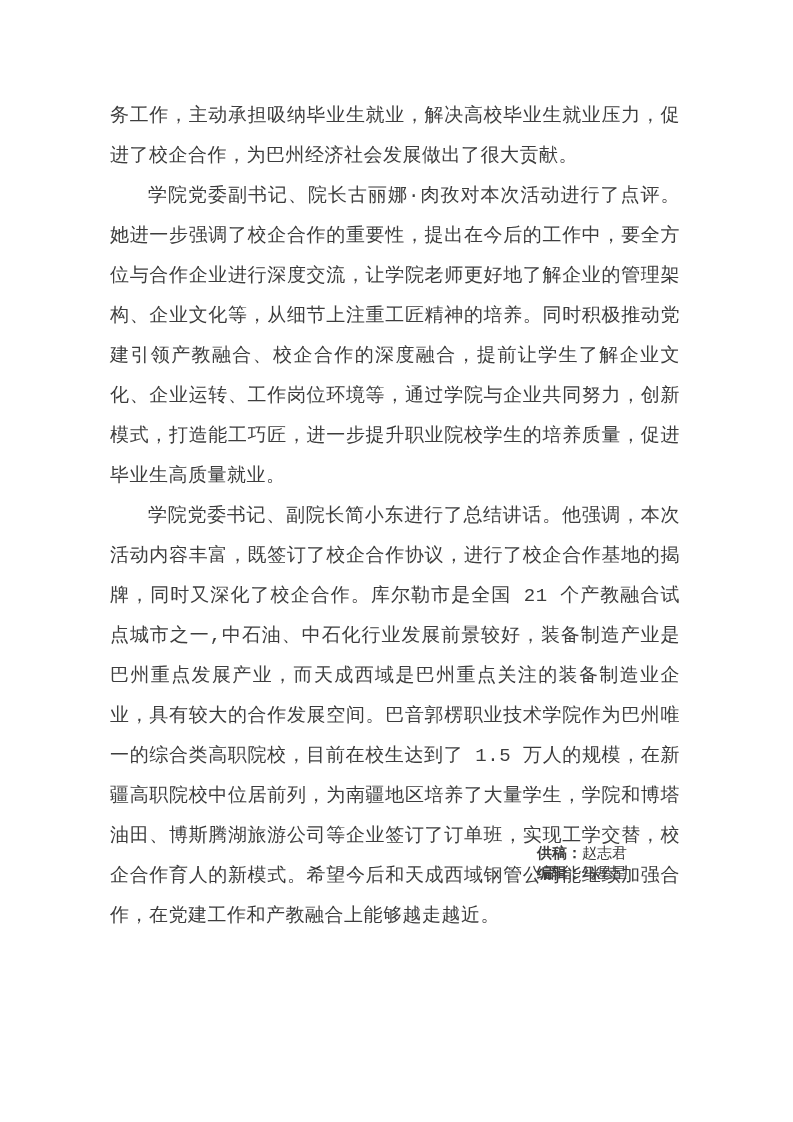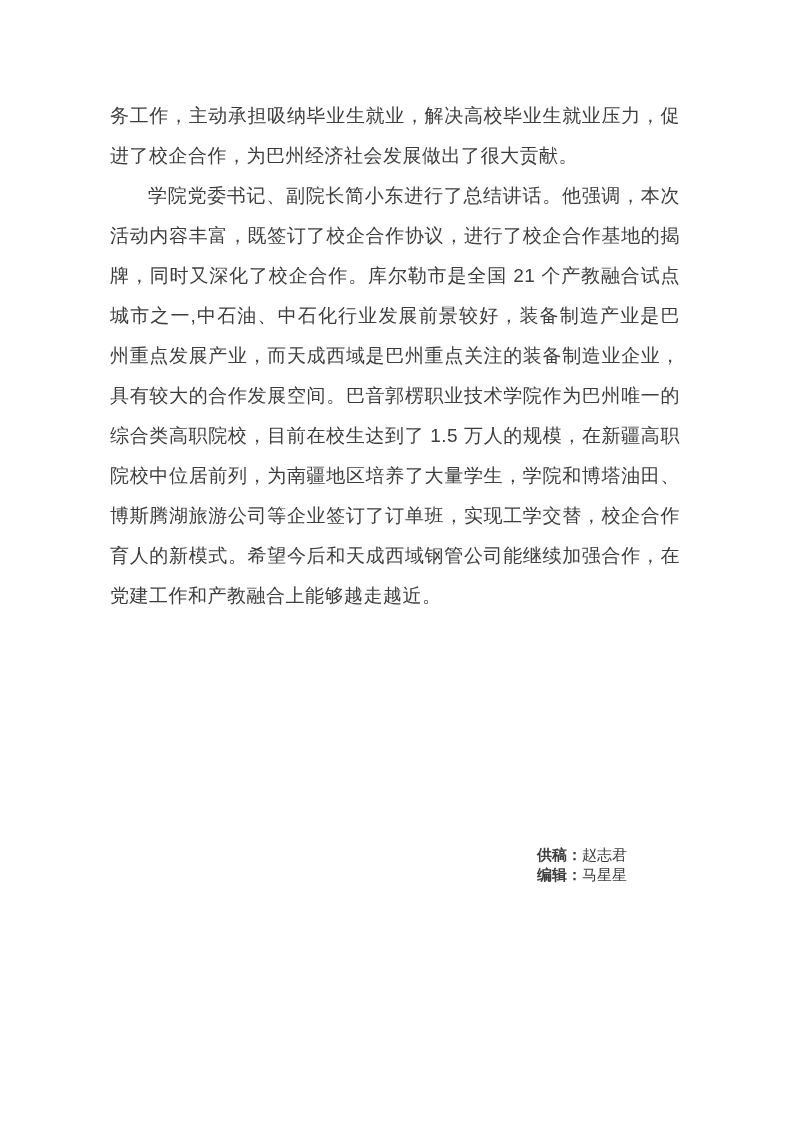--- a/index.html
+++ b/index.html
@@ -6,21 +6,21 @@
     margin: 0;
     padding: 0;
     background: #ffffff;
   }
   .page {
     position: relative;
     width: 793px;
     height: 1122px;
     background: #ffffff;
     overflow: hidden;
-    font-family: Liberation Sans, sans-serif;
+    font-family: Liberation Mono, monospace;
   }
   .content {
     position: absolute;
     left: 110px;
     top: 96px;
     width: 570px;
   }
   .para {
     margin: 0;
     font-size: 19px;
@@ -49,20 +49,21 @@
   .byline-name {
     font-weight: 400;
   }
 </style>
 </head>
 <body>
 
 <div class="page">
   <div class="content">
     <p class="para">务工作，主动承担吸纳毕业生就业，解决高校毕业生就业压力，促进了校企合作，为巴州经济社会发展做出了很大贡献。</p>
+    <p class="para indent">学院党委副书记、院长古丽娜·肉孜对本次活动进行了点评。她进一步强调了校企合作的重要性，提出在今后的工作中，要全方位与合作企业进行深度交流，让学院老师更好地了解企业的管理架构、企业文化等，从细节上注重工匠精神的培养。同时积极推动党建引领产教融合、校企合作的深度融合，提前让学生了解企业文化、企业运转、工作岗位环境等，通过学院与企业共同努力，创新模式，打造能工巧匠，进一步提升职业院校学生的培养质量，促进毕业生高质量就业。</p>
     <p class="para indent">学院党委书记、副院长简小东进行了总结讲话。他强调，本次活动内容丰富，既签订了校企合作协议，进行了校企合作基地的揭牌，同时又深化了校企合作。库尔勒市是全国 21 个产教融合试点城市之一,中石油、中石化行业发展前景较好，装备制造产业是巴州重点发展产业，而天成西域是巴州重点关注的装备制造业企业，具有较大的合作发展空间。巴音郭楞职业技术学院作为巴州唯一的综合类高职院校，目前在校生达到了 1.5 万人的规模，在新疆高职院校中位居前列，为南疆地区培养了大量学生，学院和博塔油田、博斯腾湖旅游公司等企业签订了订单班，实现工学交替，校企合作育人的新模式。希望今后和天成西域钢管公司能继续加强合作，在党建工作和产教融合上能够越走越近。</p>
   </div>
 
   <div class="byline">
     <div>
       <span class="byline-label">供稿：</span><span class="byline-name">赵志君</span>
     </div>
     <div>
       <span class="byline-label">编辑：</span><span class="byline-name">马星星</span>
     </div>

